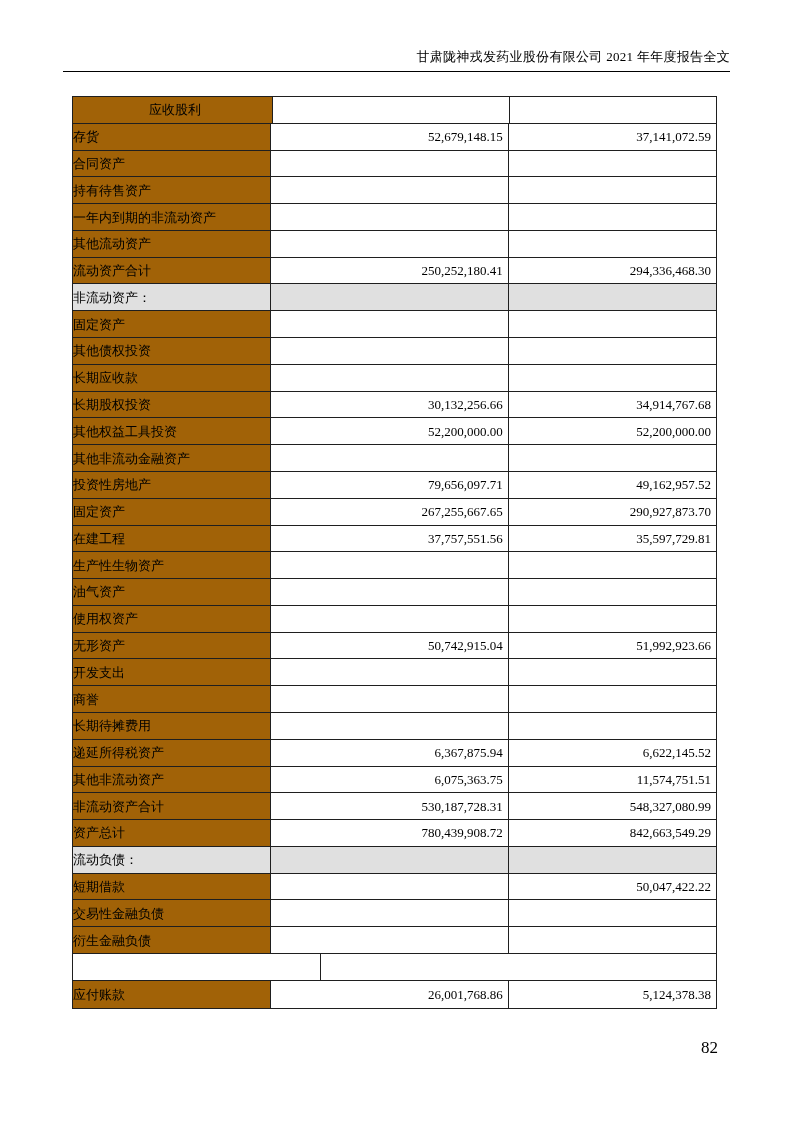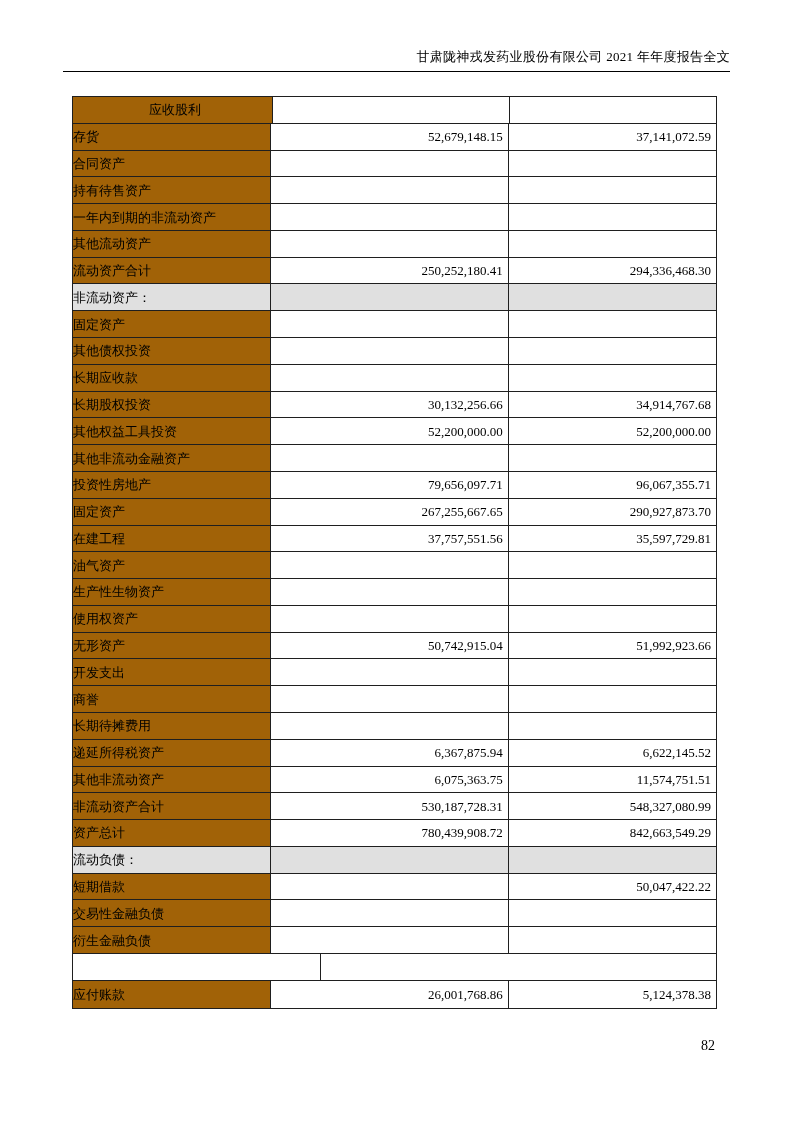--- a/index.html
+++ b/index.html
@@ -57,21 +57,21 @@
   .td.label { width: 206px; background: #a16207; }
   .td.c1 { width: 248px; justify-content: flex-end; padding-right: 5px; }
   .td.c2 { width: 216px; justify-content: flex-end; padding-right: 5px; }
   .tr.section .td { background: #e0e0e0; }
   .ind0 { }
   .ind1 { }
   .ind2 { padding-left: 76px; }
   .page-num {
     position: absolute;
     top: 1038px; left: 701px;
-    font-size: 14px;
+    font-size: 17px;
   }
 </style>
 </head>
 <body>
 
 <div class="page">
 
   <div class="doc-header">甘肃陇神戎发药业股份有限公司 2021 年年度报告全文</div>
 
   <div class="header-rule"></div>
@@ -143,39 +143,39 @@
         <div class="td c2">52,200,000.00</div>
       </div>
       <div class="tr">
         <div class="td label ind1">其他非流动金融资产</div>
         <div class="td c1"></div>
         <div class="td c2"></div>
       </div>
       <div class="tr">
         <div class="td label ind1">投资性房地产</div>
         <div class="td c1">79,656,097.71</div>
-        <div class="td c2">96,067,355.71</div>
+        <div class="td c2">49,162,957.52</div>
       </div>
       <div class="tr">
         <div class="td label ind1">固定资产</div>
         <div class="td c1">267,255,667.65</div>
         <div class="td c2">290,927,873.70</div>
       </div>
       <div class="tr">
         <div class="td label ind1">在建工程</div>
         <div class="td c1">37,757,551.56</div>
         <div class="td c2">35,597,729.81</div>
       </div>
       <div class="tr">
+        <div class="td label ind1">生产性生物资产</div>
+        <div class="td c1"></div>
+        <div class="td c2"></div>
+      </div>
+      <div class="tr">
         <div class="td label ind1">油气资产</div>
-        <div class="td c1"></div>
-        <div class="td c2"></div>
-      </div>
-      <div class="tr">
-        <div class="td label ind1">生产性生物资产</div>
         <div class="td c1"></div>
         <div class="td c2"></div>
       </div>
       <div class="tr">
         <div class="td label ind1">使用权资产</div>
         <div class="td c1"></div>
         <div class="td c2"></div>
       </div>
       <div class="tr">
         <div class="td label ind1">无形资产</div>

